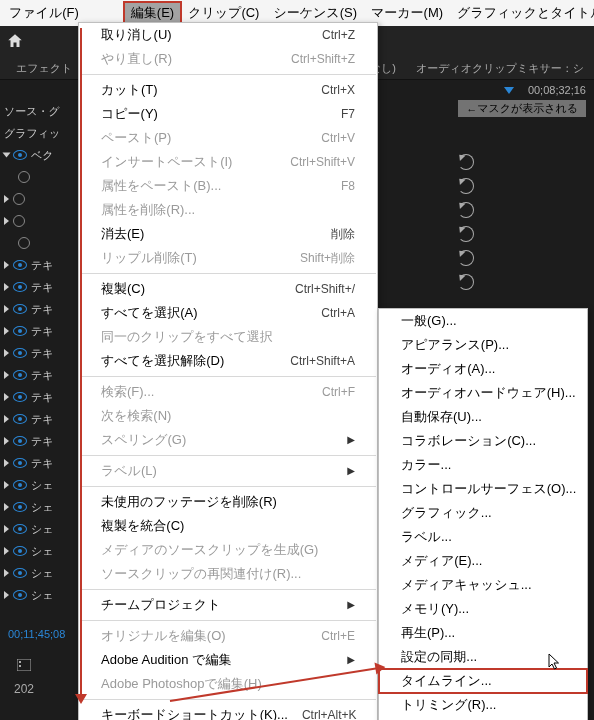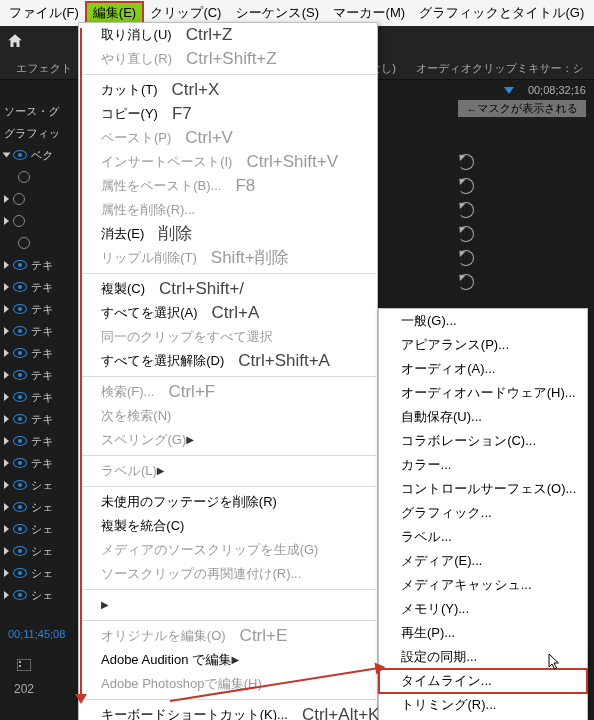--- a/index.html
+++ b/index.html
@@ -1,20 +1,20 @@
 <!DOCTYPE html>
 <html><head>
 <meta charset="utf-8">
 <style>
   * { margin: 0; padding: 0; box-sizing: border-box; font-family: "Yu Gothic UI", "Meiryo", sans-serif; }
   body { width: 594px; height: 720px; background: #1c1c1c; color: #d0d0d0; font-size: 12px; overflow: hidden; position: relative; }
 
   .menubar { display: flex; background: #f5f5f5; color: #000; height: 26px; align-items: center; padding: 0 2px; white-space: nowrap; }
   .menubar-item { padding: 2px 7px; cursor: default; font-size: 13px; }
-  .menubar-item.active { background: #84cc16; }
+  .menubar-item.active { background: #a3a3a3; margin-left: 38px; }
 
   .toolbar { height: 32px; background: #232323; display: flex; align-items: center; padding: 0 6px; }
   .home-icon { width: 18px; height: 18px; }
 
   .tabrow { display: flex; background: #232323; border-bottom: 1px solid #111; height: 22px; align-items: center; padding-left: 6px; color: #ccc; }
   .tab { padding: 3px 10px; color: #aaa; font-size: 11px; }
 
   .timecode-row { display: flex; justify-content: flex-end; align-items: center; padding: 4px 8px; color: #aaa; font-size: 11px; gap: 14px; }
   .playhead-icon { width: 0; height: 0; border-left: 5px solid transparent; border-right: 5px solid transparent; border-top: 7px solid #2a86d6; }
   .timecode { color: #b0b0b0; }
@@ -27,23 +27,23 @@
   .caret { display: inline-block; width: 0; height: 0; border-top: 4px solid transparent; border-bottom: 4px solid transparent; border-left: 5px solid #ccc; }
   .stopwatch { width: 12px; height: 12px; border: 1px solid #888; border-radius: 50%; display: inline-block; }
 
   .bottom-tc { position: absolute; left: 8px; bottom: 80px; color: #2a86d6; font-size: 11px; }
   .bottom-icons { position: absolute; left: 14px; bottom: 24px; display: flex; gap: 8px; color: #aaa; align-items: center; flex-direction: column; }
 
   
   .menu { position: absolute; background: #fff; color: #000; border: 1px solid #bfbfbf; box-shadow: 2px 2px 6px rgba(0,0,0,0.3); font-size: 13px; }
   .edit-menu { left: 78px; top: 22px; width: 300px; }
   .sub-menu { left: 378px; top: 308px; width: 210px; }
-  .menu-item { display: flex; justify-content: flex-start; padding: 3px 22px 3px 22px; line-height: 18px; white-space: nowrap; }
+  .menu-item { display: flex; justify-content: space-between; padding: 3px 22px 3px 22px; line-height: 18px; white-space: nowrap; }
   .menu-item.disabled { color: #9a9a9a; }
-  .menu-item .shortcut { color: #444; font-size: 17px; padding-left: 14px; }
+  .menu-item .shortcut { color: #444; font-size: 12px; padding-left: 14px; }
   .menu-item.disabled .shortcut { color: #9a9a9a; }
   .menu-item .sub-arrow { font-size: 10px; color: #333; }
   .menu-sep { height: 1px; background: #d8d8d8; margin: 3px 1px; }
   .highlight { outline: 2px solid #c0392b; outline-offset: -1px; }
 
   
   .arrow-v { position: absolute; left: 80px; top: 28px; width: 2px; height: 668px; background: #c0392b; }
   .arrow-v::after { content: ""; position: absolute; bottom: -8px; left: -5px; width: 0; height: 0; border-left: 6px solid transparent; border-right: 6px solid transparent; border-top: 10px solid #c0392b; }
   .arrow-d { position: absolute; left: 170px; top: 700px; width: 210px; height: 2px; background: #c0392b; transform: rotate(-9deg); transform-origin: left center; }
   .arrow-d::after { content: ""; position: absolute; right: -8px; top: -5px; width: 0; height: 0; border-top: 6px solid transparent; border-bottom: 6px solid transparent; border-left: 10px solid #c0392b; }
@@ -304,20 +304,21 @@
       <span>複製を統合(C)</span>
     </div>
     <div class="menu-item disabled">
       <span>メディアのソースクリップを生成(G)</span>
     </div>
     <div class="menu-item disabled">
       <span>ソースクリップの再関連付け(R)...</span>
     </div>
     <div class="menu-sep"></div>
     <div class="menu-item">
+      <span>チームプロジェクト</span>
       <span class="sub-arrow">▶</span>
     </div>
     <div class="menu-sep"></div>
     <div class="menu-item disabled">
       <span>オリジナルを編集(O)</span>
       <span class="shortcut">Ctrl+E</span>
     </div>
     <div class="menu-item">
       <span>Adobe Audition で編集</span>
       <span class="sub-arrow">▶</span>

